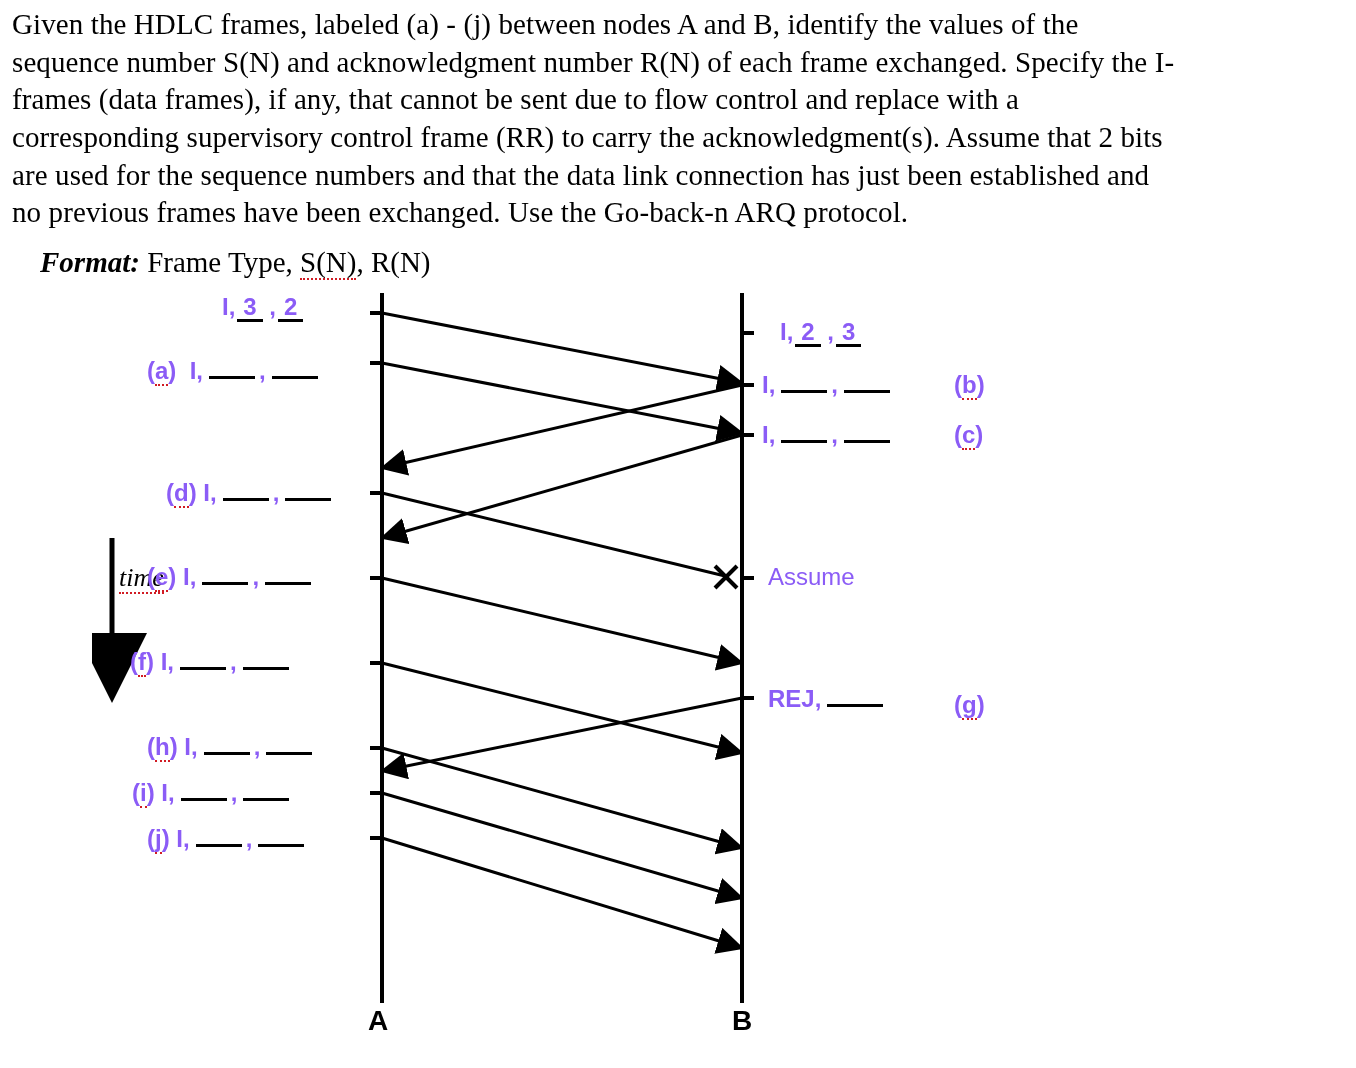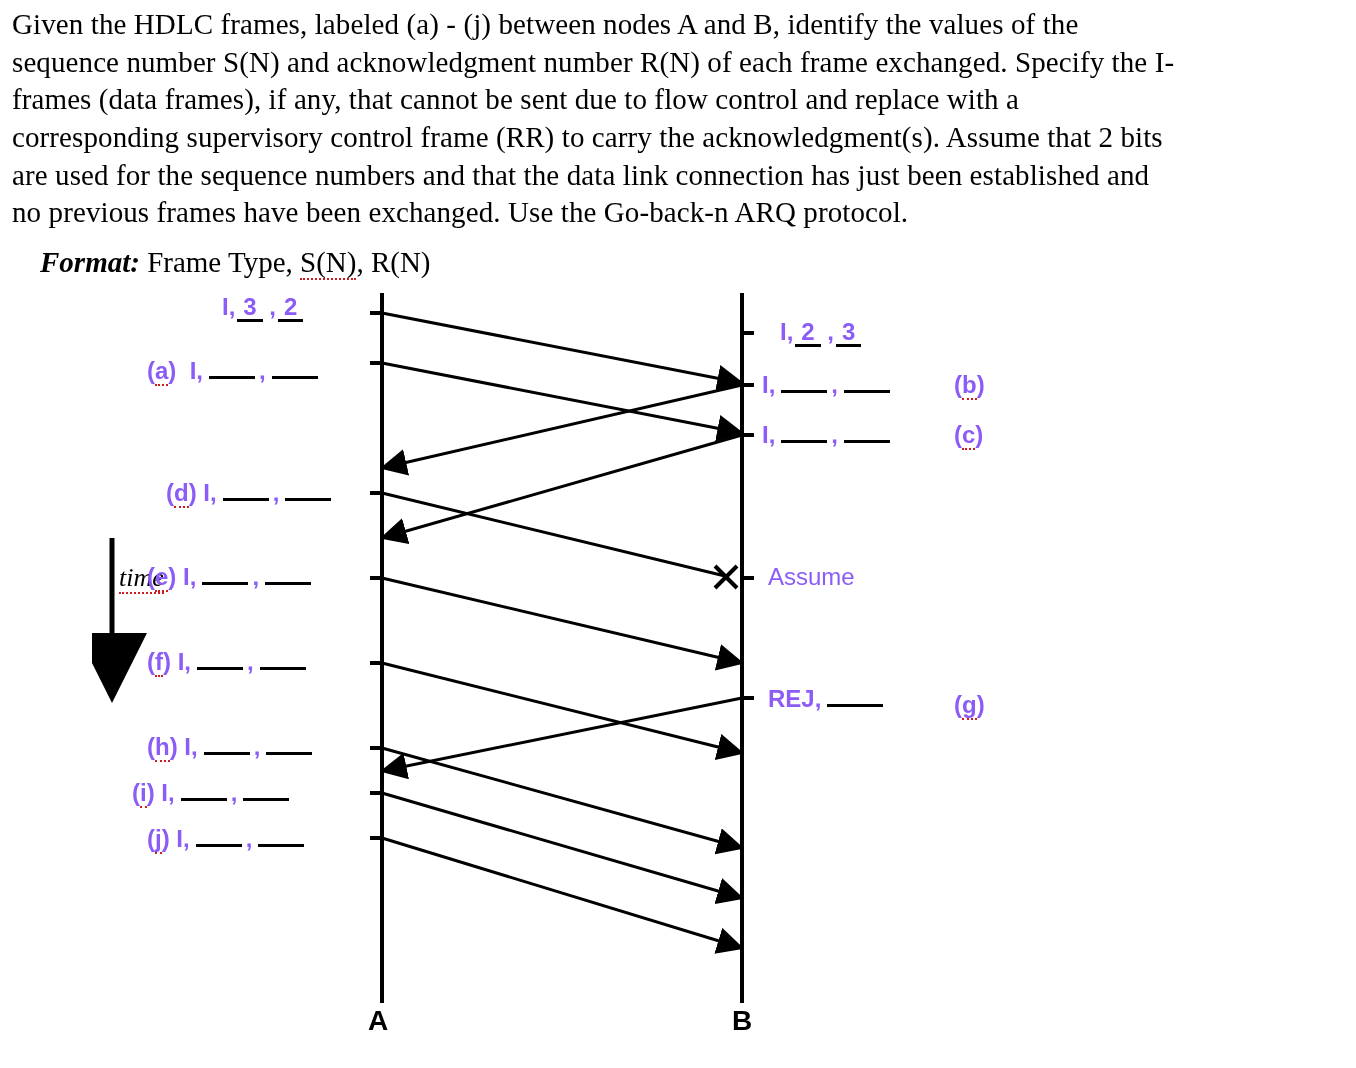--- a/index.html
+++ b/index.html
@@ -195,21 +195,21 @@
       <span class="squig">time</span>
     </div>
     <div class="lbl" style="left:55px; top:270px;">
       (<span class="squig letter">e</span>)&nbsp;<span>I</span><span class="comma">,</span><span class="blank w46"></span><span class="comma">,</span><span class="blank w46"></span>
     </div>
 
     <div class="lbl" style="left:676px; top:270px; font-weight:normal;">
       <span style="font-weight:normal;">Assume</span>
     </div>
 
-    <div class="lbl" style="left:55px; top:355px;">
+    <div class="lbl" style="left:38px; top:355px;">
       (<span class="squig letter">f</span>)&nbsp;<span>I</span><span class="comma">,</span><span class="blank w46"></span><span class="comma">,</span><span class="blank w46"></span>
     </div>
 
     <div class="lbl" style="left:676px; top:392px;">
       <span>REJ</span><span class="comma">,</span><span class="blank w56"></span>
     </div>
     <div class="lbl" style="left:862px; top:398px;">(<span class="squig letter">g</span>)</div>
 
     <div class="lbl" style="left:55px; top:440px;">
       (<span class="squig letter">h</span>)&nbsp;<span>I</span><span class="comma">,</span><span class="blank w46"></span><span class="comma">,</span><span class="blank w46"></span>

